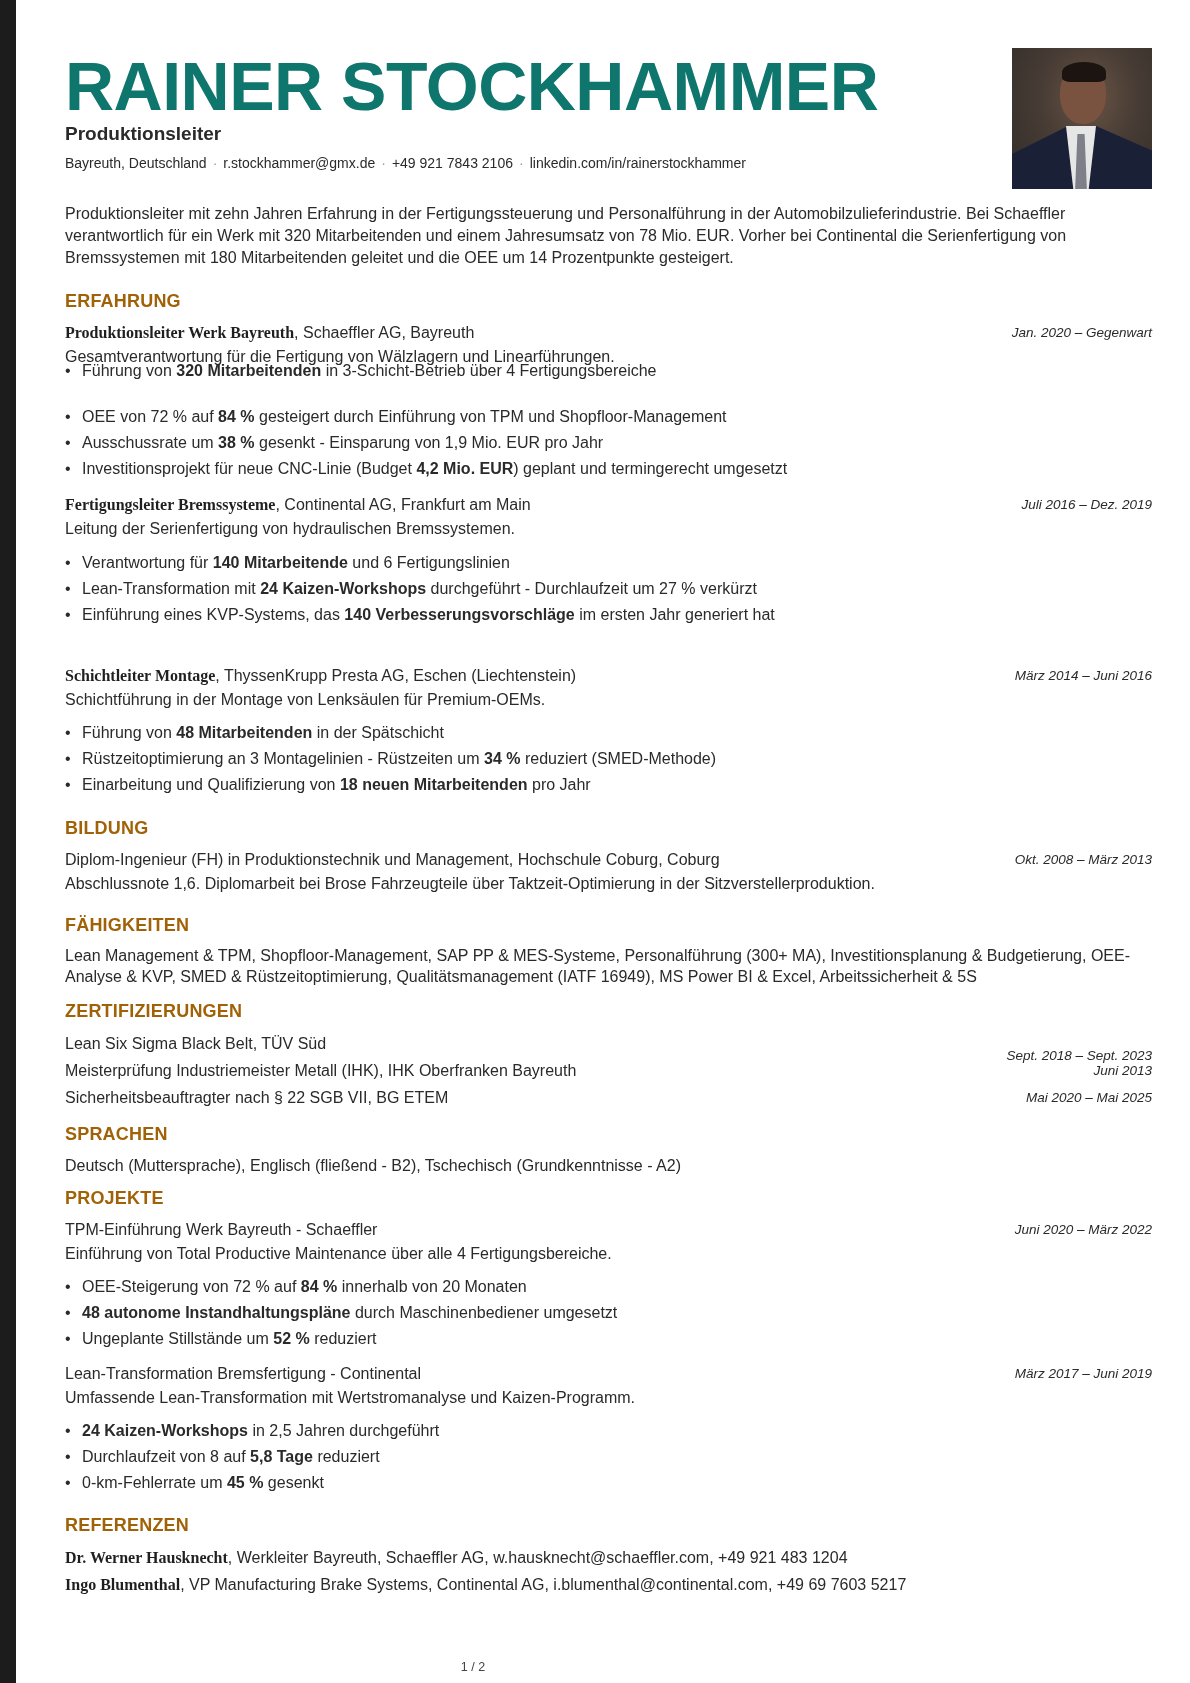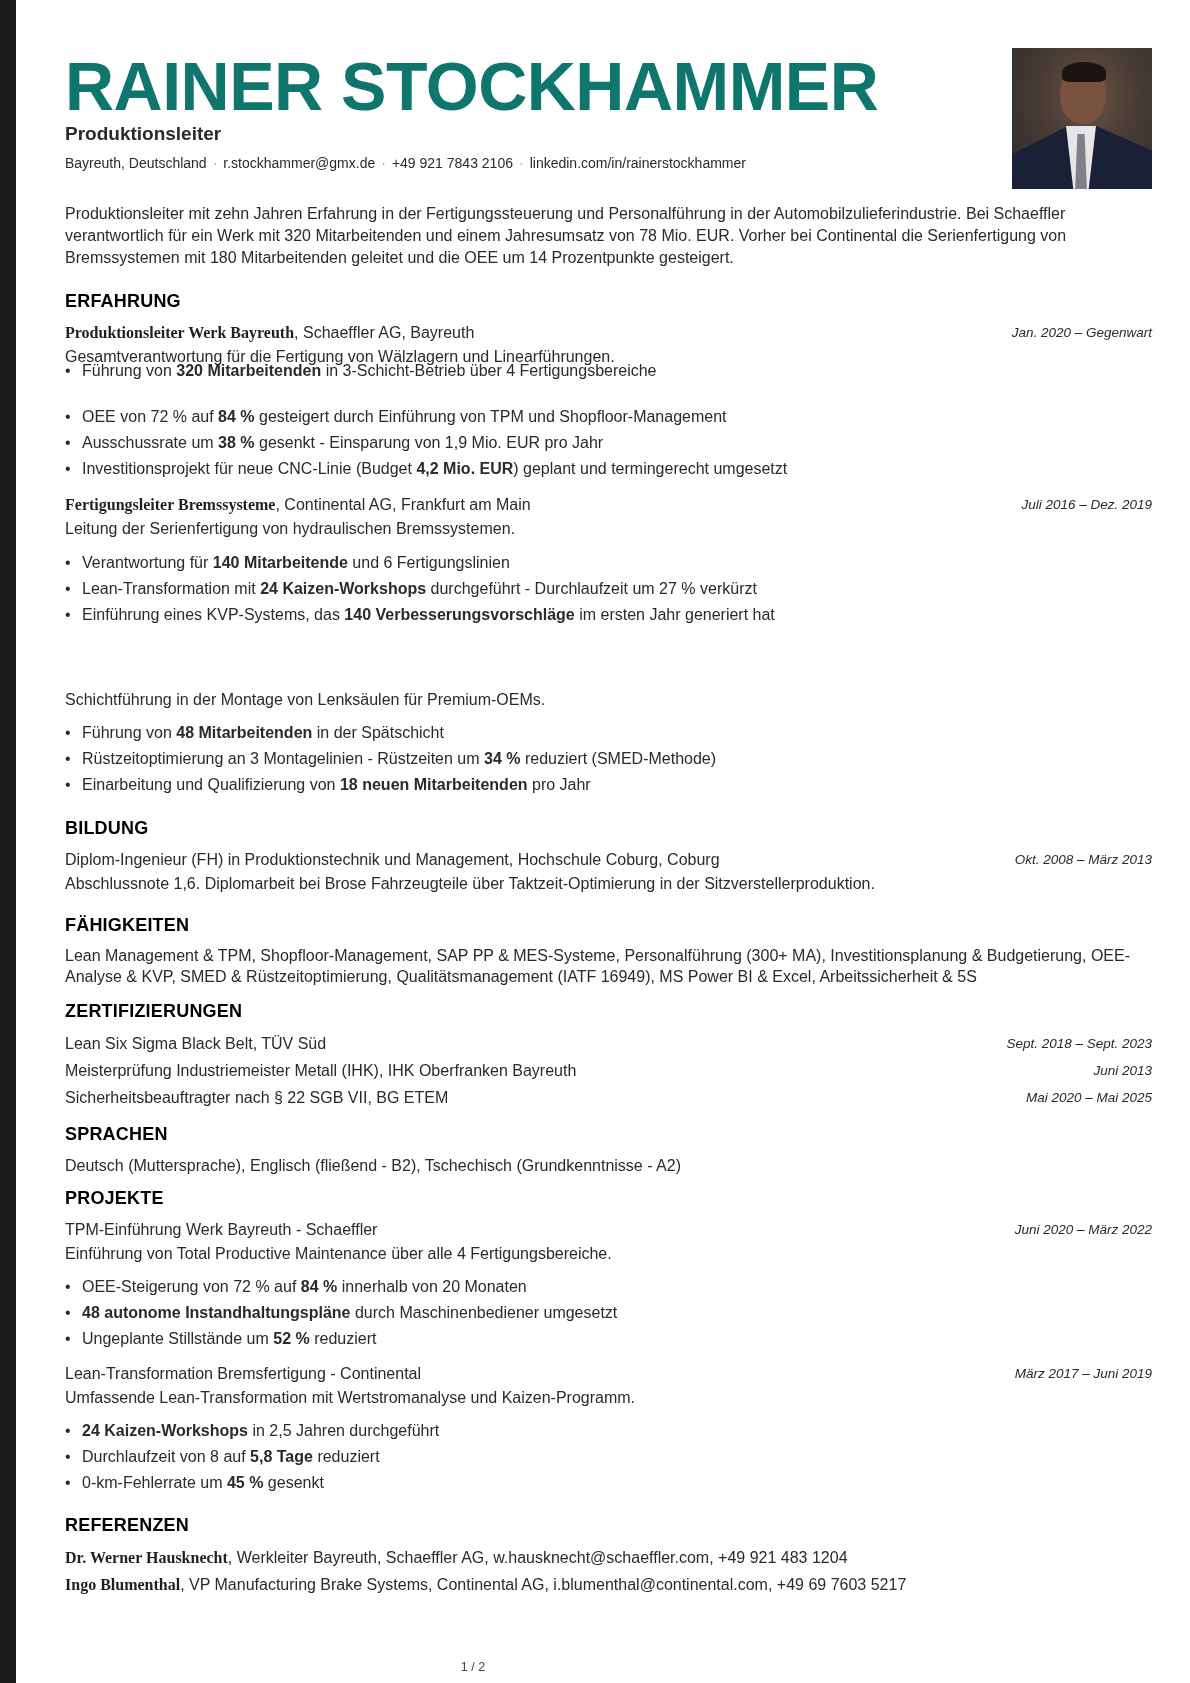--- a/index.html
+++ b/index.html
@@ -60,21 +60,21 @@
     position: absolute; left: 63px; top: 86px; width: 12px; height: 58px;
     background: #7f7f8a;
     clip-path: polygon(20% 0%, 80% 0%, 100% 100%, 0% 100%);
   }
   .summary {
     position: absolute; top: 203px; left: 0; width: 1087px;
     font-size: 16px; line-height: 22px; color: #2a2a2a;
   }
   .section-title {
     position: absolute; left: 0;
-    font-size: 18px; font-weight: 700; color: #000000; letter-spacing: 0.2px;
+    font-size: 18px; font-weight: 700; color: #a16207; letter-spacing: 0.2px;
   }
   .line {
     position: absolute; left: 0; width: 1087px;
     font-size: 16px; line-height: 22px; color: #2a2a2a; white-space: nowrap;
   }
   .line b { font-weight: 700; color: #1f1f1f; font-family: Liberation Serif, serif; }
   .date {
     position: absolute; right: 0;
     font-size: 13.5px; font-style: italic; color: #2a2a2a; white-space: nowrap;
   }
@@ -138,39 +138,43 @@
 
   <div class="line" style="top:494px">
     <b>Fertigungsleiter Bremssysteme</b><span>, Continental AG, Frankfurt am Main</span>
     <span class="date" style="top:0">Juli 2016 – Dez. 2019</span>
   </div>
   <div class="line" style="top:518px">Leitung der Serienfertigung von hydraulischen Bremssystemen.</div>
   <div class="bullet" style="top:552px"><span>Verantwortung für </span><b>140 Mitarbeitende</b><span> und 6 Fertigungslinien</span></div>
   <div class="bullet" style="top:578px"><span>Lean-Transformation mit </span><b>24 Kaizen-Workshops</b><span> durchgeführt - Durchlaufzeit um 27 % verkürzt</span></div>
   <div class="bullet" style="top:604px"><span>Einführung eines KVP-Systems, das </span><b>140 Verbesserungsvorschläge</b><span> im ersten Jahr generiert hat</span></div>
 
+  <div class="line" style="top:665px">
+    <b>Schichtleiter Montage</b><span>, ThyssenKrupp Presta AG, Eschen (Liechtenstein)</span>
+    <span class="date" style="top:0">März 2014 – Juni 2016</span>
+  </div>
   <div class="line" style="top:689px">Schichtführung in der Montage von Lenksäulen für Premium-OEMs.</div>
   <div class="bullet" style="top:722px"><span>Führung von </span><b>48 Mitarbeitenden</b><span> in der Spätschicht</span></div>
   <div class="bullet" style="top:748px"><span>Rüstzeitoptimierung an 3 Montagelinien - Rüstzeiten um </span><b>34 %</b><span> reduziert (SMED-Methode)</span></div>
   <div class="bullet" style="top:774px"><span>Einarbeitung und Qualifizierung von </span><b>18 neuen Mitarbeitenden</b><span> pro Jahr</span></div>
 
   <div class="section-title" style="top:818px">BILDUNG</div>
   <div class="line" style="top:849px">
     <span>Diplom-Ingenieur (FH) in Produktionstechnik und Management, Hochschule Coburg, Coburg</span>
     <span class="date" style="top:0">Okt. 2008 – März 2013</span>
   </div>
   <div class="line" style="top:873px">Abschlussnote 1,6. Diplomarbeit bei Brose Fahrzeugteile über Taktzeit-Optimierung in der Sitzverstellerproduktion.</div>
 
   <div class="section-title" style="top:915px">FÄHIGKEITEN</div>
   <div class="skills">Lean Management &amp; TPM, Shopfloor-Management, SAP PP &amp; MES-Systeme, Personalführung (300+ MA), Investitionsplanung &amp; Budgetierung, OEE-Analyse &amp; KVP, SMED &amp; Rüstzeitoptimierung, Qualitätsmanagement (IATF 16949), MS Power BI &amp; Excel, Arbeitssicherheit &amp; 5S</div>
 
   <div class="section-title" style="top:1001px">ZERTIFIZIERUNGEN</div>
   <div class="line" style="top:1033px">
     <span>Lean Six Sigma Black Belt, TÜV Süd</span>
-    <span class="date" style="top:0">Sept. 2018 – Sept. 2023</span>
+    <span class="date" style="top:12px">Sept. 2018 – Sept. 2023</span>
   </div>
   <div class="line" style="top:1060px">
     <span>Meisterprüfung Industriemeister Metall (IHK), IHK Oberfranken Bayreuth</span>
     <span class="date" style="top:0">Juni 2013</span>
   </div>
   <div class="line" style="top:1087px">
     <span>Sicherheitsbeauftragter nach § 22 SGB VII, BG ETEM</span>
     <span class="date" style="top:0">Mai 2020 – Mai 2025</span>
   </div>
 

